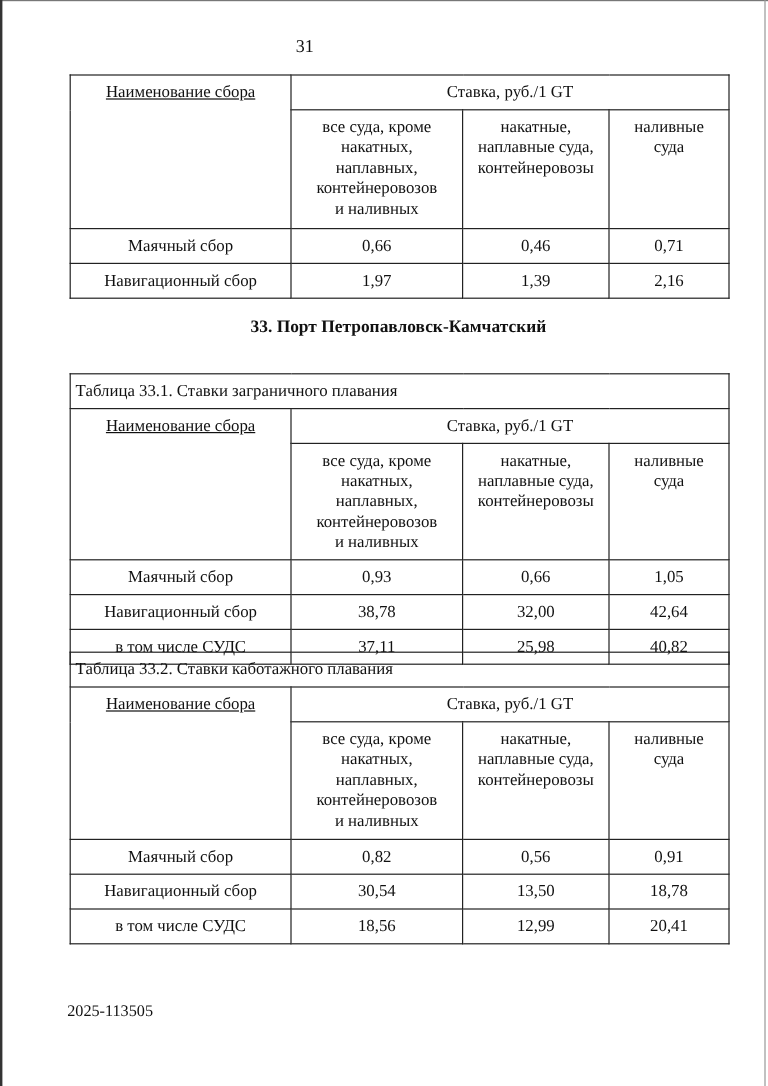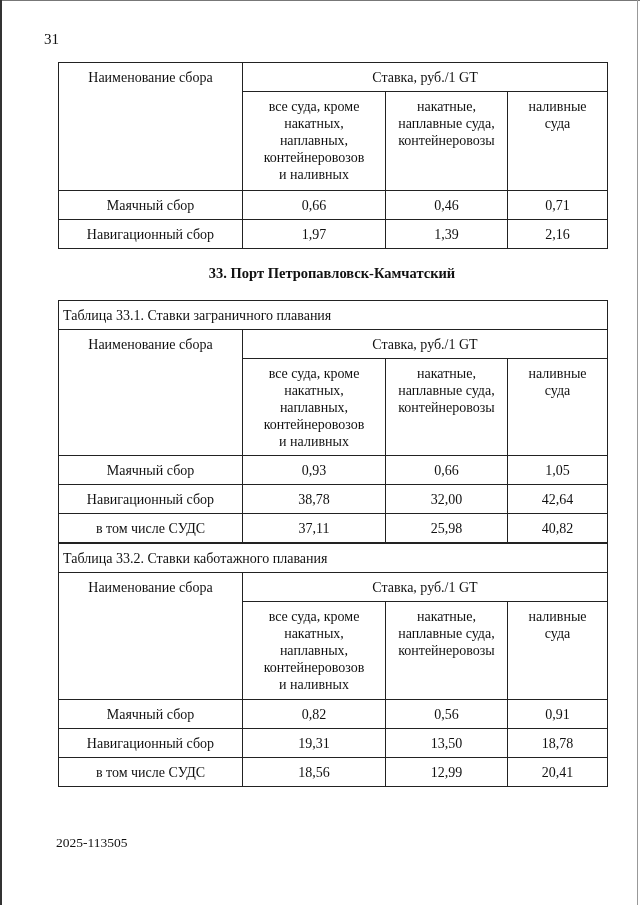--- a/index.html
+++ b/index.html
@@ -7,21 +7,21 @@
     width: 640px; height: 905px; position: relative; overflow: hidden;
     font-family: "Liberation Serif", "DejaVu Serif", serif;
     color: #111;
   }
   .edge-left { position: absolute; left: 0; top: 0; width: 2px; height: 905px; background: #333; }
   .edge-right { position: absolute; left: 637px; top: 0; width: 1px; height: 905px; background: #999; }
   .edge-top { position: absolute; left: 0; top: 0; width: 640px; height: 1px; background: #777; }
 
   .page-number {
     position: absolute; left: 0; width: 508px; top: 31px;
-    font-size: 15px; padding-left: 44px;
+    text-align: center; font-size: 15px;
   }
   .section-title {
     position: absolute; left: 0; width: 664px; top: 265px;
     text-align: center; font-size: 14.5px; font-weight: bold;
   }
   .doc-id {
     position: absolute; left: 56px; top: 835px; font-size: 13.5px;
   }
 
   table.rates {
@@ -30,29 +30,29 @@
     font-size: 14px; line-height: 17px;
   }
   table.rates td {
     border: 1px solid #222; padding: 0; text-align: center; vertical-align: top;
   }
   table.rates col.c1 { width: 184px; }
   table.rates col.c2 { width: 143px; }
   table.rates col.c3 { width: 122px; }
   table.rates col.c4 { width: 100px; }
 
-  td.name-head { padding-top: 6px !important; }
+  td.name-head { padding-top: 6px !important; text-decoration: underline; }
   td.rate-head { height: 28px; vertical-align: middle !important; }
   td.sub-head { padding-top: 6px !important; margin-left: 48px; }
   td.caption { text-align: left !important; padding-left: 4px !important; height: 28px; vertical-align: middle !important; }
   tr.data-row td { height: 28px; vertical-align: middle; }
 
   #t0 { top: 62px; }
   #t0 tr.sub-row td.sub-head { height: 92px; }
-  #t1 { top: 300px; }
+  #t1 { top: 311px; }
   #t1 tr.sub-row td.sub-head { height: 90px; }
   #t2 { top: 543px; }
   #t2 tr.sub-row td.sub-head { height: 91px; }
 </style>
 </head>
 <body>
 
 <div class="edge-top"></div>
 <div class="edge-left"></div>
 <div class="edge-right"></div>
@@ -194,21 +194,21 @@
     </td>
   </tr>
   <tr class="data-row">
     <td>Маячный сбор</td>
     <td>0,82</td>
     <td>0,56</td>
     <td>0,91</td>
   </tr>
   <tr class="data-row">
     <td>Навигационный сбор</td>
-    <td>19,31</td>
+    <td>30,54</td>
     <td>13,50</td>
     <td>18,78</td>
   </tr>
   <tr class="data-row">
     <td>в том числе СУДС</td>
     <td>18,56</td>
     <td>12,99</td>
     <td>20,41</td>
   </tr>
 </tbody>

